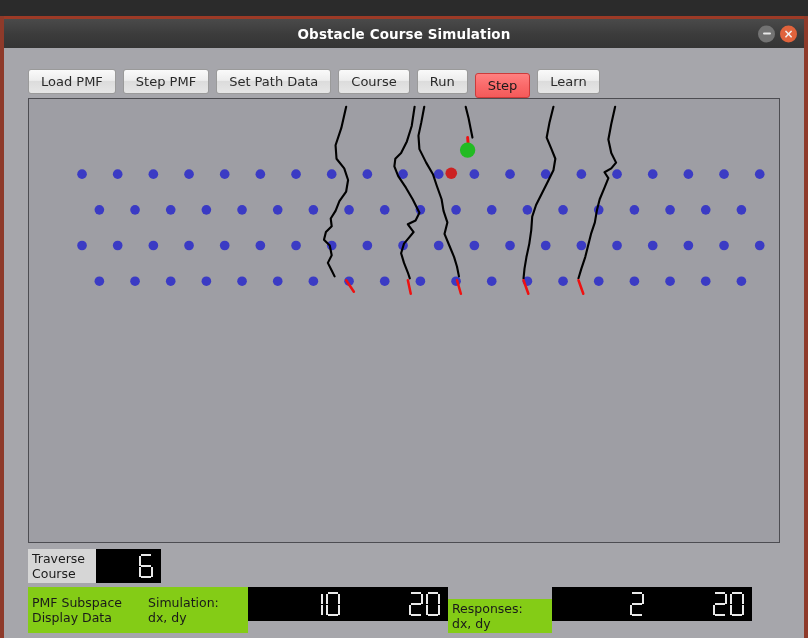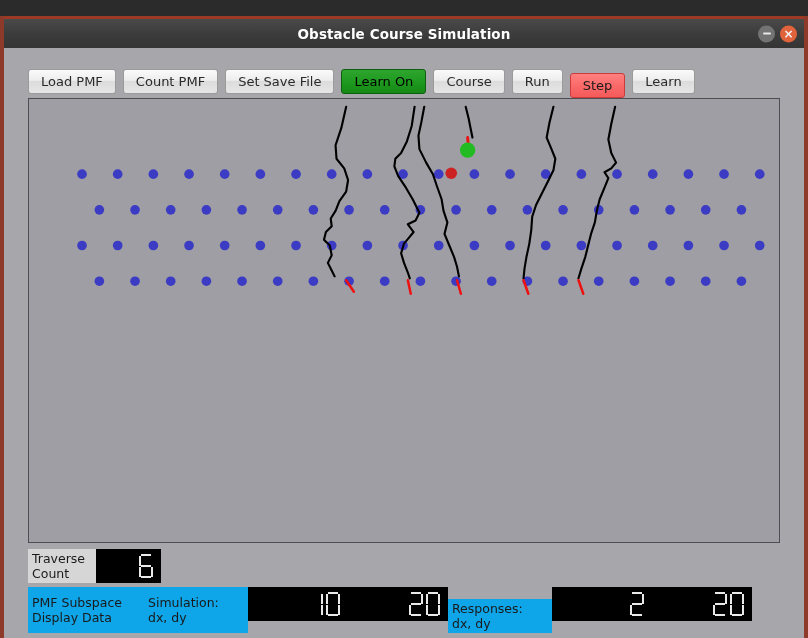--- a/index.html
+++ b/index.html
@@ -114,21 +114,21 @@
   .lbl {
     font-size: 12.5px;
     line-height: 15px;
     padding: 2px 4px 2px 4px;
     color: #1a1a1a;
     display: flex; flex-direction: column; justify-content: center;
     white-space: pre-line;
     font-family: "DejaVu Sans", sans-serif;
   }
   .lbl.gray { background: #d6d6d6; }
-  .lbl.blue { background: #0ea5e9; }
+  .lbl.blue { background: #84cc16; }
 
   #traverse-label { width: 68px; }
   #pmf-label { width: 116px; }
   #perceptions-label { width: 104px; }
   #responses-label { width: 104px; margin-top: 12px; }
 
   .lcd {
     background: #000000;
     color: #ffffff;
     display: flex; align-items: center; justify-content: flex-end;
@@ -168,23 +168,22 @@
       <div class="wbtn" id="btn-close">
         <span class="glyph">×</span>
       </div>
     </div>
   </div>
 
   <div id="app-body">
 
     <div id="toolbar">
       <div class="tbtn">Load PMF</div>
-      <div class="tbtn">Count PMF</div>
-      <div class="tbtn">Set Save File</div>
-      <div class="tbtn green">Learn On</div>
+      <div class="tbtn">Step PMF</div>
+      <div class="tbtn">Set Path Data</div>
       <div class="tbtn">Course</div>
       <div class="tbtn">Run</div>
       <div class="tbtn red">Step</div>
       <div class="tbtn">Learn</div>
     </div>
 
     <div id="canvas-wrap">
       <svg id="sim-svg" viewBox="0 0 778 460" preserveAspectRatio="none">
         <g id="dot-grid">
             <circle cx="55" cy="78" r="5" fill="#3b3bc4"></circle>
@@ -286,21 +285,21 @@
             <circle cx="438" cy="77" r="6" fill="#cc2222"></circle>
             <circle cx="455" cy="53" r="8" fill="#22bb22"></circle>
           </g>
       </svg>
     </div>
 
     <div id="bottom-area">
 
       <div class="panel-row">
         <div class="lbl gray" id="traverse-label">Traverse
-Count</div>
+Course</div>
         <div class="lcd" id="traverse-lcd">
           <span class="seg-digits">
               <span class="seg">
                 <i class="a"></i>
                 <i class="b off"></i>
                 <i class="c"></i>
                 <i class="d"></i>
                 <i class="e"></i>
                 <i class="f"></i>
                 <i class="g"></i>

